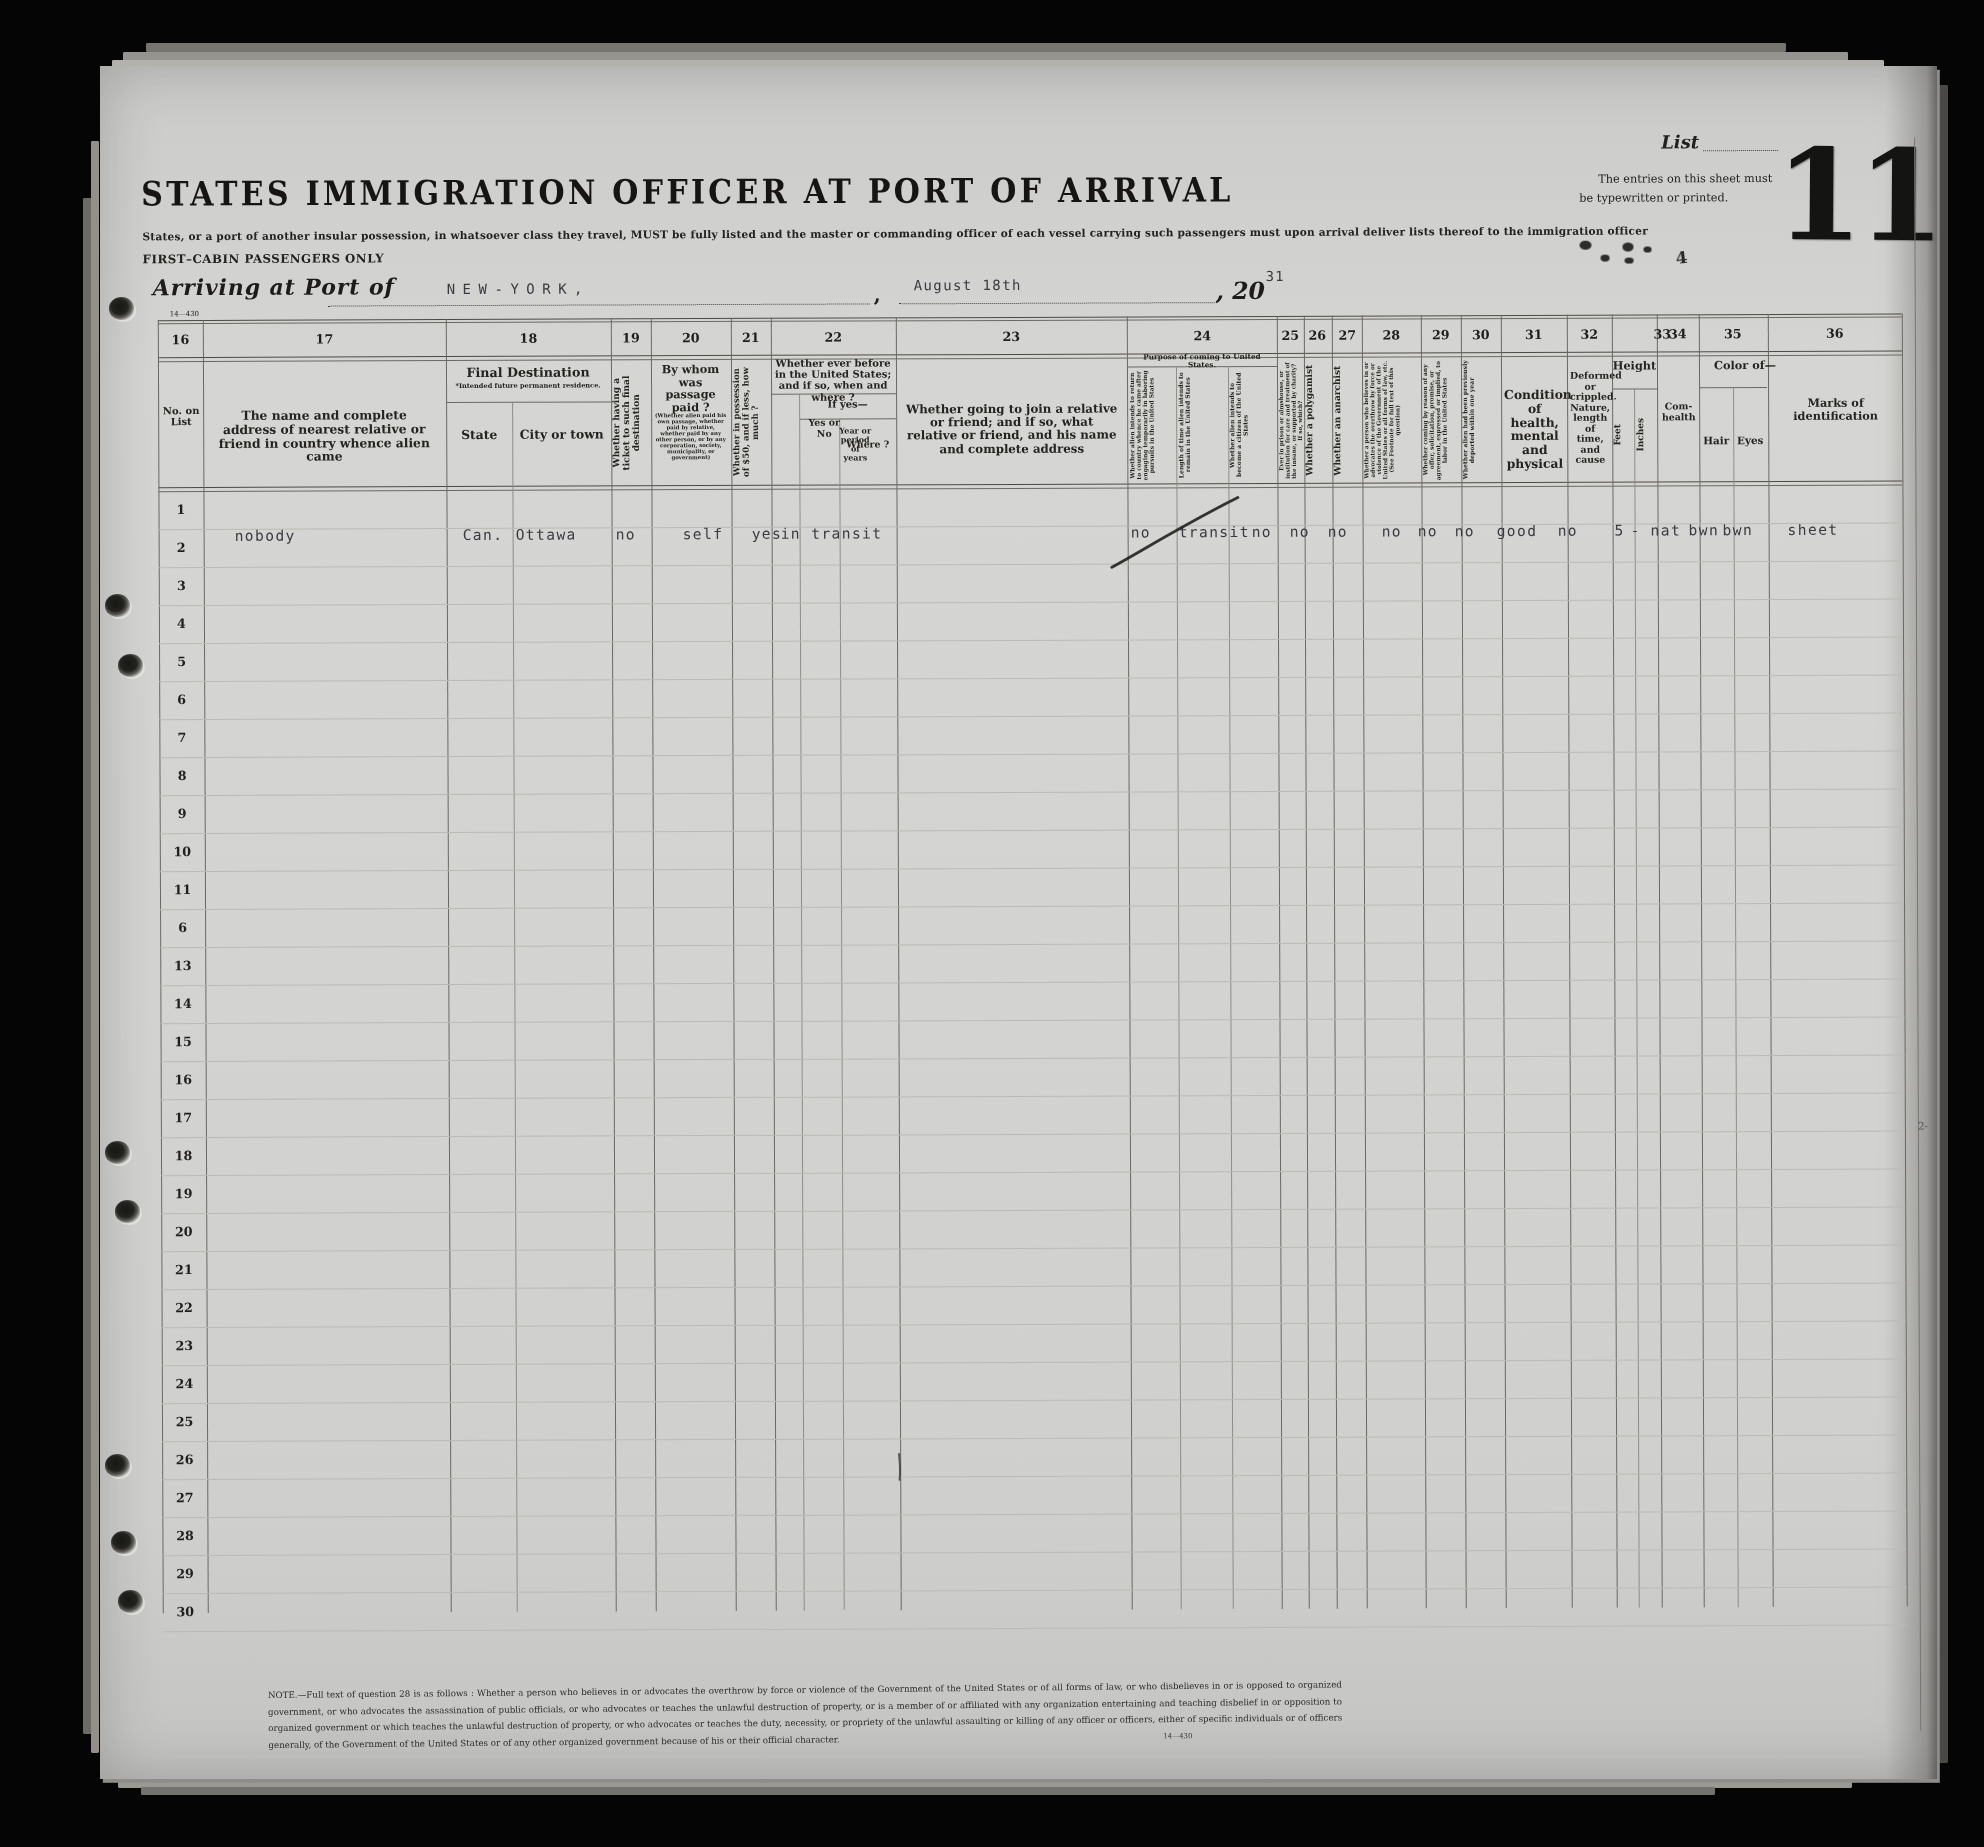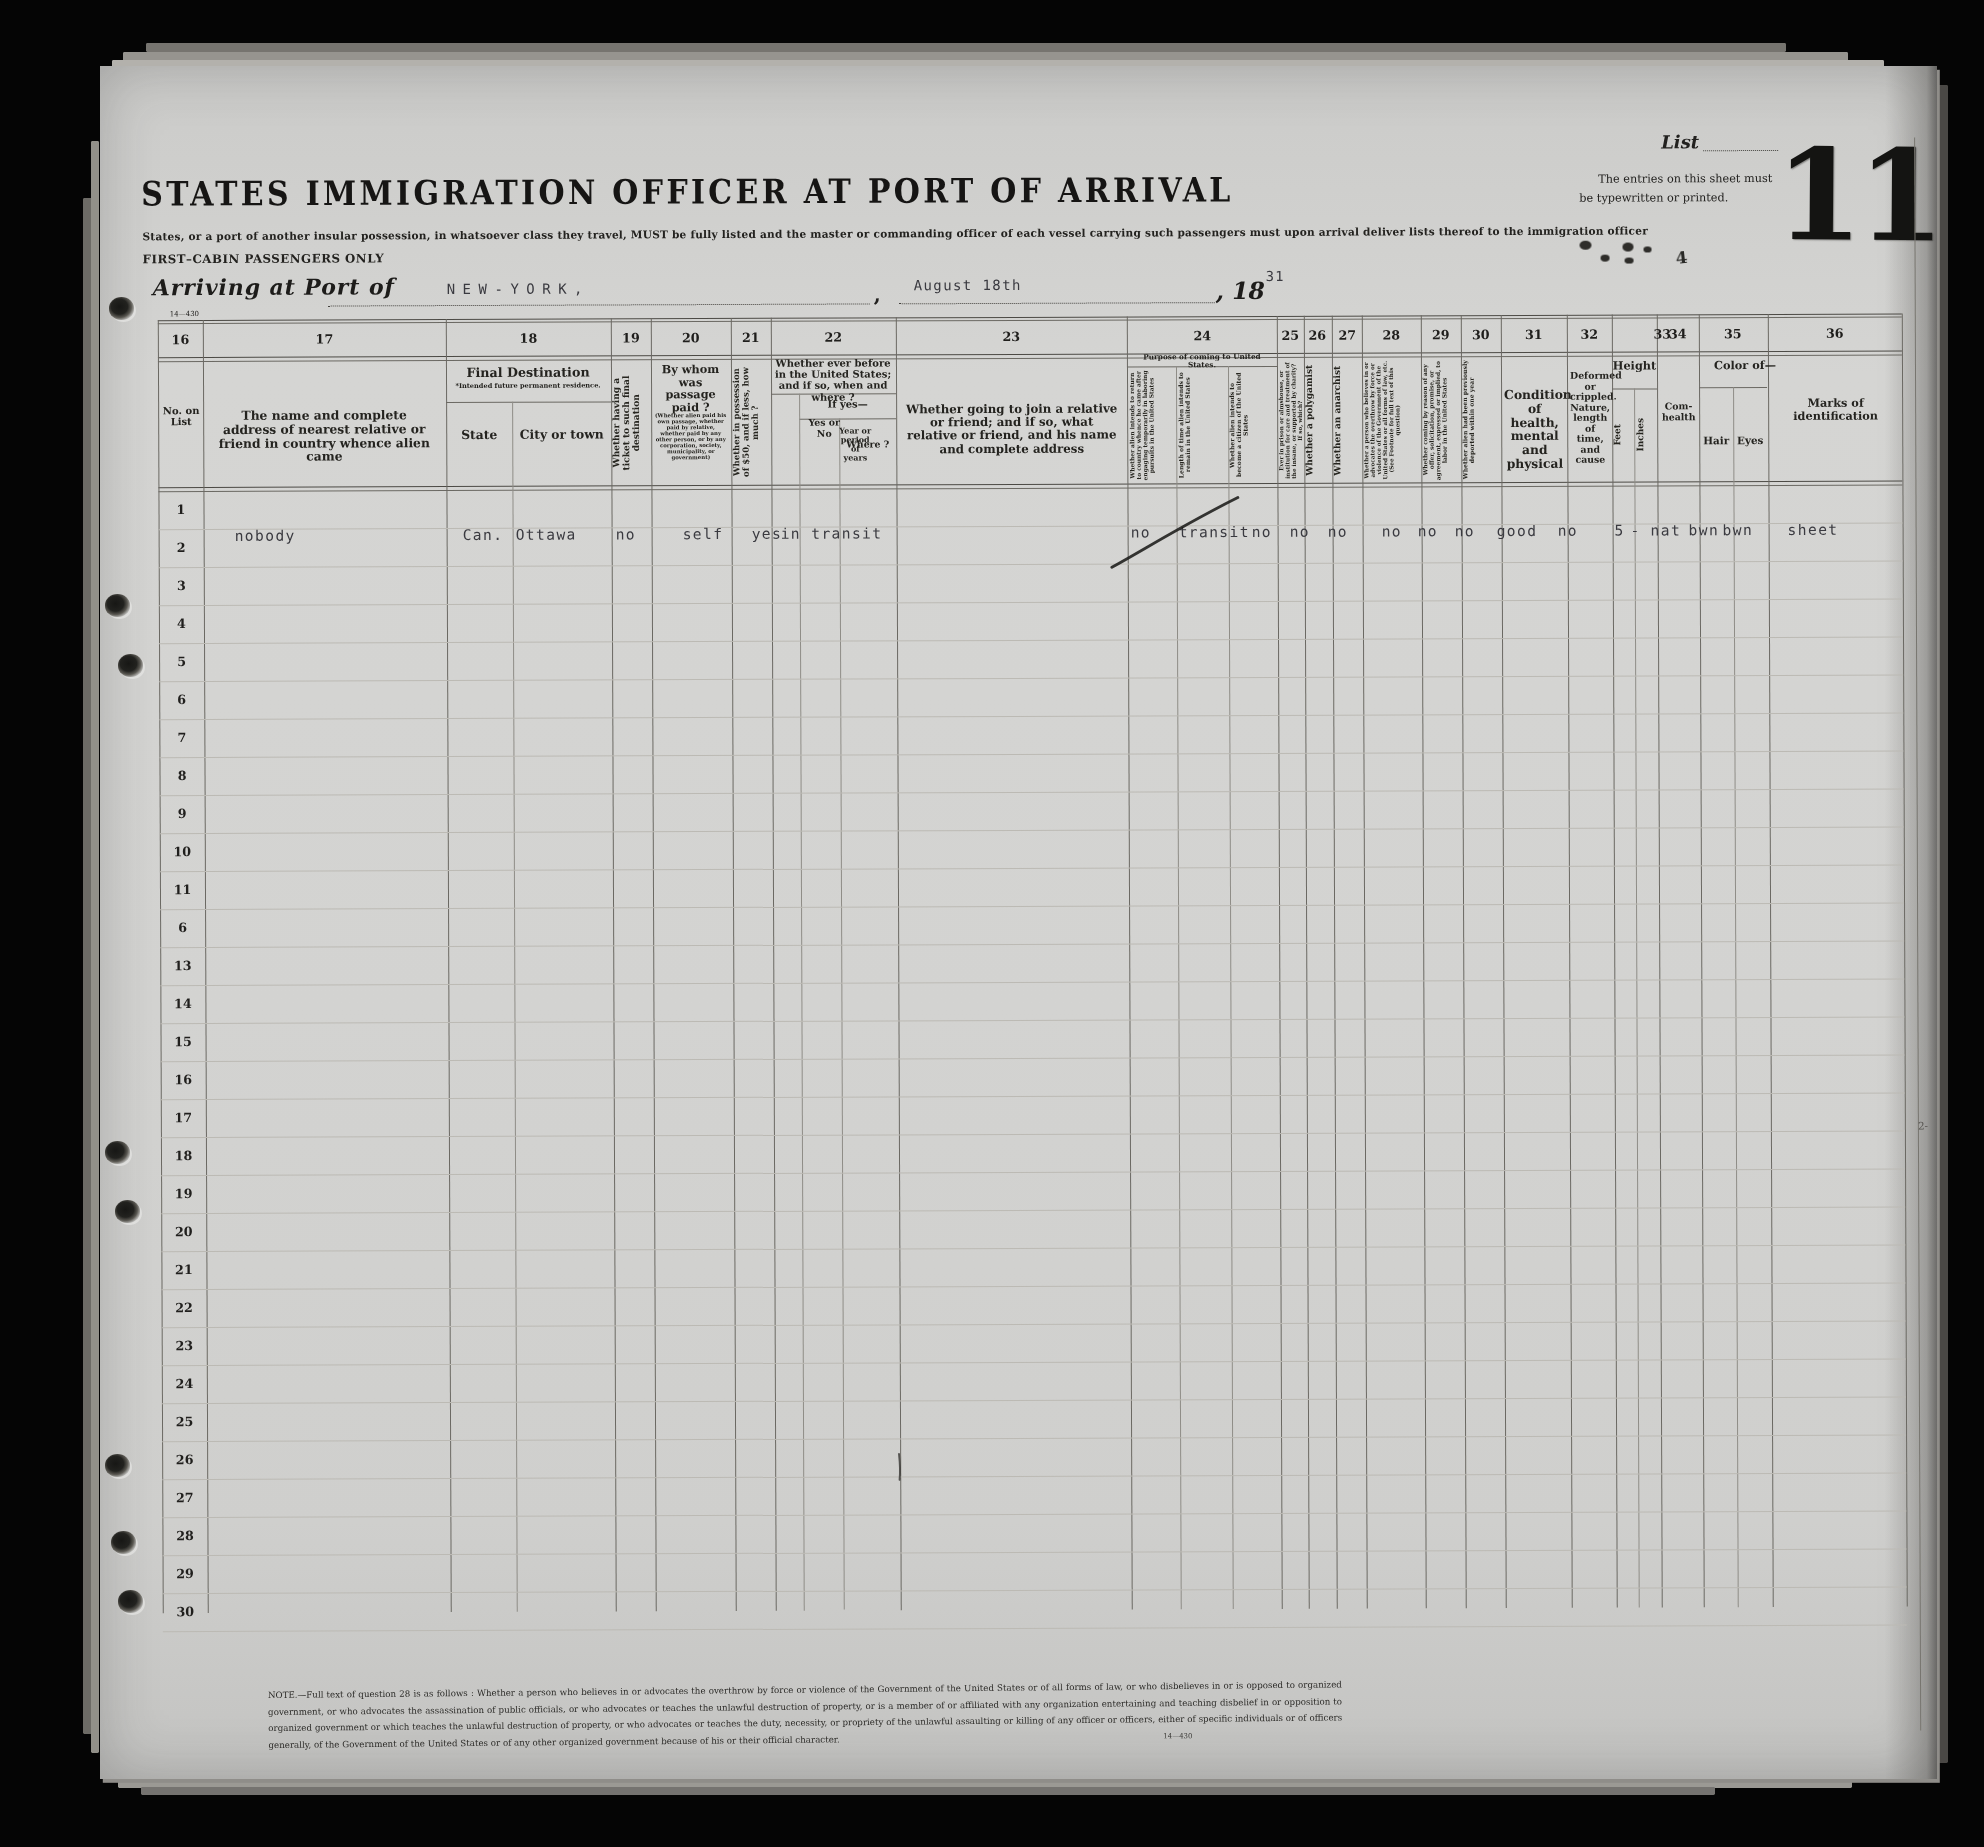--- a/index.html
+++ b/index.html
@@ -67,21 +67,21 @@
     <div class="abs" style="left:144px;top:171px;font-size:30px;font-weight:bold;letter-spacing:3.3px;transform:scaleY(1.12);transform-origin:left top;color:#161514;white-space:nowrap;">STATES IMMIGRATION OFFICER AT PORT OF ARRIVAL</div>
     <div class="abs" style="left:145px;top:227px;font-size:10.6px;font-weight:bold;color:#23221f;white-space:nowrap;letter-spacing:0.2px;">States, or a port of another insular possession, in whatsoever class they travel, MUST be fully listed and the master or commanding officer of each vessel carrying such passengers must upon arrival deliver lists thereof to the immigration officer</div>
     <div class="abs" style="left:145px;top:249px;font-size:11.8px;font-weight:bold;letter-spacing:0.5px;color:#23221f;">FIRST–CABIN PASSENGERS ONLY</div>
 
     <div class="abs" style="left:155px;top:271px;font-size:22px;font-style:italic;font-weight:bold;color:#1d1c1a;letter-spacing:0.9px;">Arriving at Port of</div>
     <div class="dots" style="left:330px;top:302px;width:542px;"></div>
     <div class="tw" style="left:449px;top:279px;letter-spacing:7.5px;font-size:14px;">NEW-YORK,</div>
     <div class="abs" style="left:876px;top:282px;font-size:20px;font-weight:bold;">,</div>
     <div class="dots" style="left:901px;top:302px;width:316px;"></div>
     <div class="tw" style="left:916px;top:277px;font-size:14px;">August 18th</div>
-    <div class="abs" style="left:1218px;top:278px;font-size:23.6px;font-style:italic;font-weight:bold;color:#1d1c1a;">, 18</div>
+    <div class="abs" style="left:1218px;top:278px;font-size:23.6px;font-style:italic;font-weight:bold;color:#1d1c1a;">, 20</div>
     <div class="tw" style="left:1268px;top:269px;font-size:13.7px;">31</div>
     <div class="abs small" style="left:172px;top:307px;">14—430</div>
 
     <div class="abs" style="left:1664px;top:134px;font-size:18px;font-style:italic;font-weight:bold;">List</div>
     <div class="dots" style="left:1706px;top:152px;width:75px;border-bottom-width:1.4px;"></div>
     <div class="abs" style="left:1601px;top:175px;font-size:11.3px;color:#22211f;">The entries on this sheet must</div>
     <div class="abs" style="left:1582px;top:194px;font-size:11.3px;color:#22211f;">be typewritten or printed.</div>
     <div class="stamp11">11</div>
 
     <div class="blot" style="left:1582px;top:243px;width:12.3px;height:9.4px;"></div>

